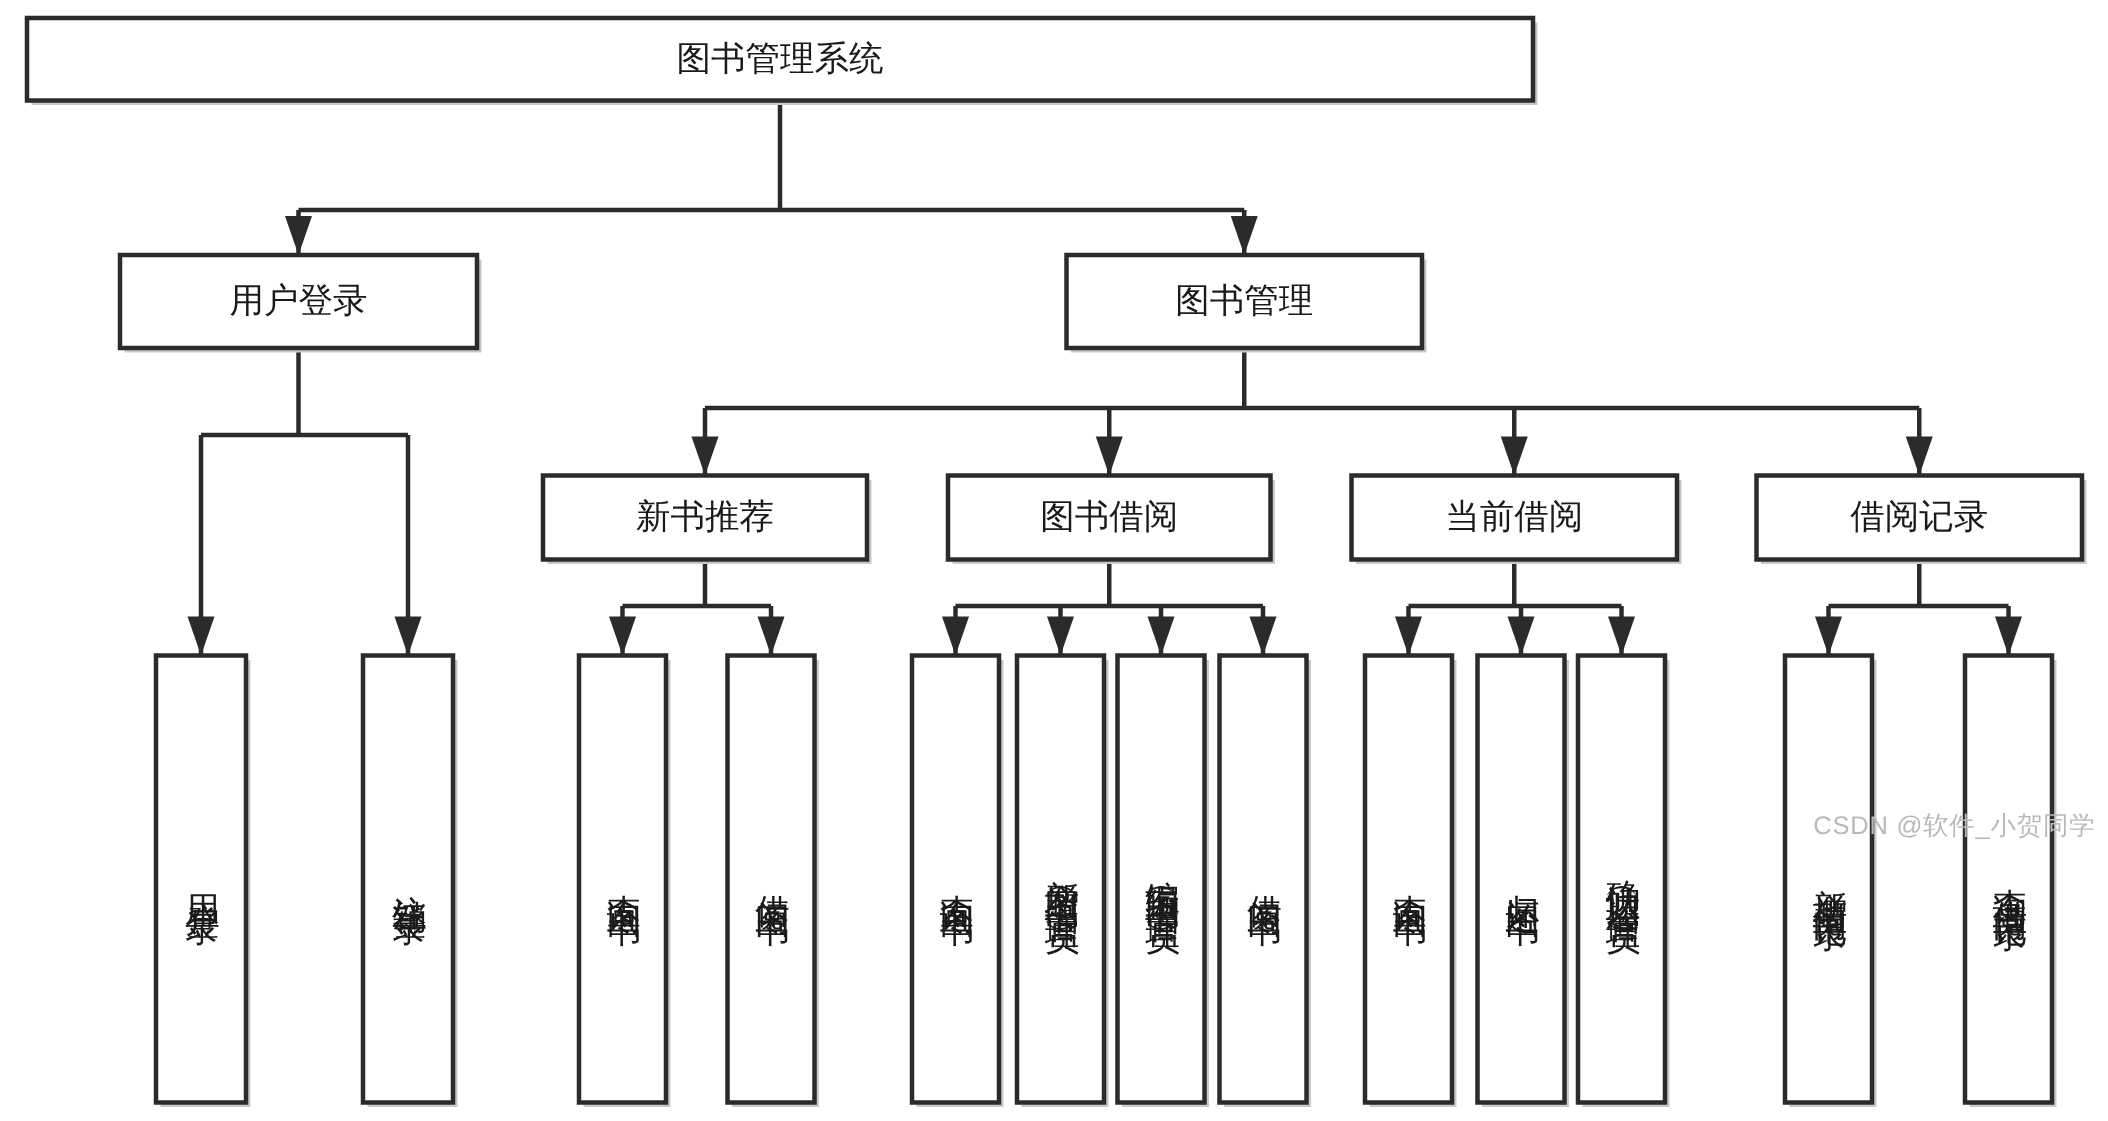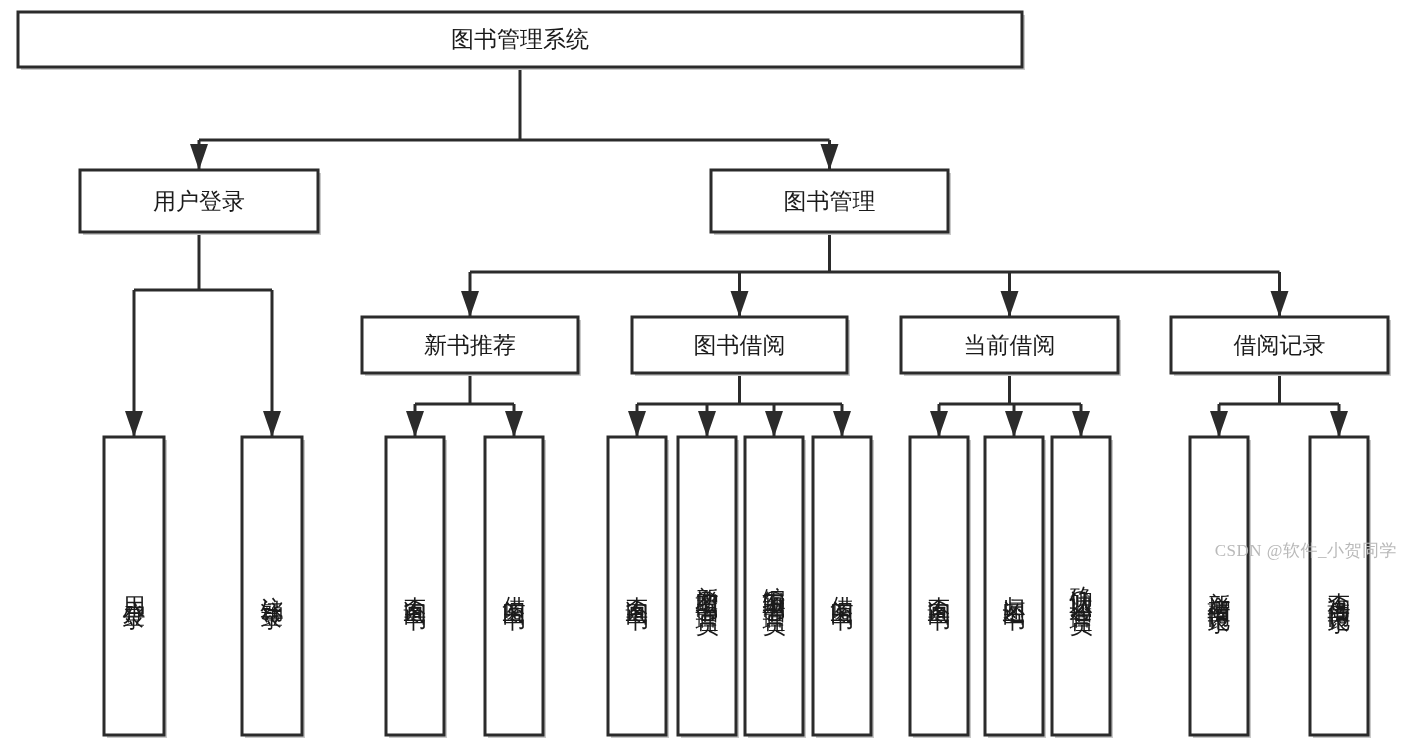--- a/index.html
+++ b/index.html
@@ -68,21 +68,21 @@
     font-size: 23px;
     line-height: 1;
     letter-spacing: 4px;
     color: #1a1a1a;
     white-space: nowrap;
   }
   #watermark {
     position: absolute;
     right: 8px;
     bottom: 8px;
-    font-family: Liberation Serif, serif;
+    font-family: Liberation Sans, sans-serif;
     font-size: 17px;
     color: #b9b9b9;
     letter-spacing: 0.5px;
     white-space: nowrap;
     text-align: center;
   }
 </style>
 </head>
 <body>
 

